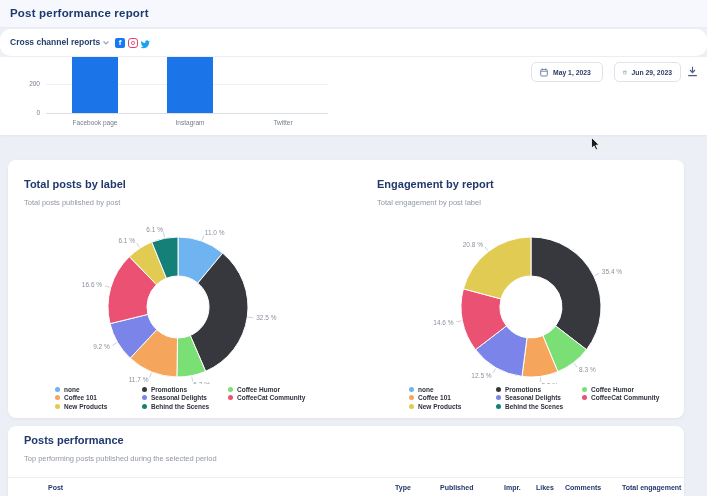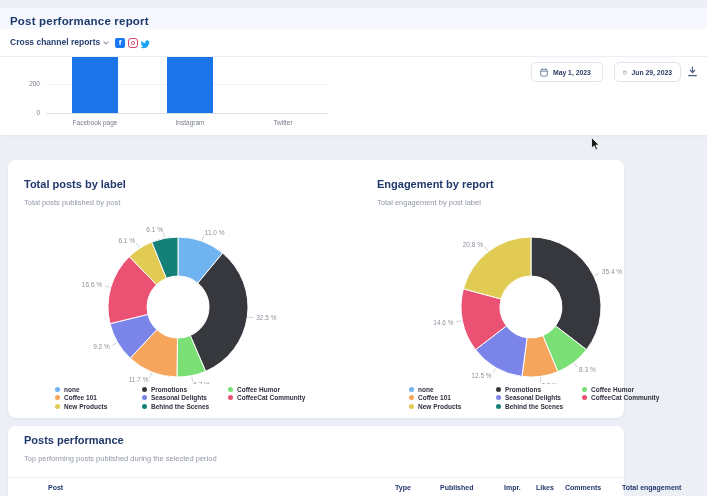--- a/index.html
+++ b/index.html
@@ -4,26 +4,26 @@
 <style>
   * { box-sizing: border-box; }
   html,body { margin:0; padding:0; }
   body {
     width:707px; height:496px; position:relative; overflow:hidden;
     background:#edeff6; font-family:"Liberation Sans", sans-serif;
     -webkit-font-smoothing:antialiased;
   }
   
   .topbar { position:absolute; top:0; left:0; right:0; height:28px;
-    background:#f7f8fd; border-bottom:1px solid #e9ebf4; z-index:5;margin-top:8px; }
+    background:#f7f8fd; border-bottom:1px solid #e9ebf4; z-index:5; }
   .topbar .title { position:absolute; left:10px; top:7px; font-size:11.5px;
     font-weight:bold; color:#1c3a6e; letter-spacing:.2px; }
   
   .toolbar { position:absolute; top:29px; left:0; right:0; height:28px;
-    background:#ffffff; border-bottom:1px solid #eceef4; z-index:5; }
+    background:#ffffff; border-bottom:1px solid #eceef4; z-index:5;border-radius:11px; }
   .report-select { position:absolute; left:10px; top:8px; font-size:8.5px;
     font-weight:bold; color:#27406f; cursor:pointer; }
   .chev { position:absolute; left:103px; top:12px; }
   .soc { position:absolute; top:9px; width:10px; height:10px; }
   .fb { left:115px; background:#1877f2; border-radius:2px; color:#fff;
     font-size:8px; font-weight:bold; text-align:center; line-height:10px; }
   .ig { left:128px; border:1.2px solid #e0446c; border-radius:3px; }
   .ig i { position:absolute; left:2px; top:2px; width:3.6px; height:3.6px;
     border:1px solid #e0446c; border-radius:50%; display:block; }
   .tw { left:140px; top:10px; }
@@ -42,21 +42,21 @@
   .ylab { position:absolute; left:18px; width:22px; text-align:right;
     font-size:6.5px; color:#757b8a; }
   .bar { position:absolute; }
   .catlab { position:absolute; top:62px; width:70px; text-align:center;
     font-size:6.5px; color:#767c8b; }
   .eng-row { position:absolute; left:370px; right:27px; top:0; height:13px;
     padding-top:3px; border-bottom:1px solid #f0f1f6; display:flex;
     justify-content:space-between; }
   .eng-row span { font-size:7.5px; font-weight:bold; color:#24355e; }
   
-  .card { position:absolute; left:8px; width:616px; background:#fff;
+  .card { position:absolute; left:8px; width:676px; background:#fff;
     border-radius:8px; box-shadow:0 1px 3px rgba(40,50,90,.06); }
   .card-donuts { top:160px; height:258px; }
   .card-posts { top:426px; height:74px; border-radius:8px 8px 0 0; }
   .sec-title { position:absolute; font-size:11px; font-weight:bold; color:#20386b; }
   .sec-sub { position:absolute; font-size:7.5px; color:#9097a6; }
   .donut-svg { position:absolute; top:64px; width:340px; height:160px; }
   .d1 { left:0; } .d2 { left:353px; }
   .legend { position:absolute; top:225px; display:flex; }
   .l1 { left:47px; } .l2 { left:401px; }
   .lcol { display:flex; flex-direction:column; }

